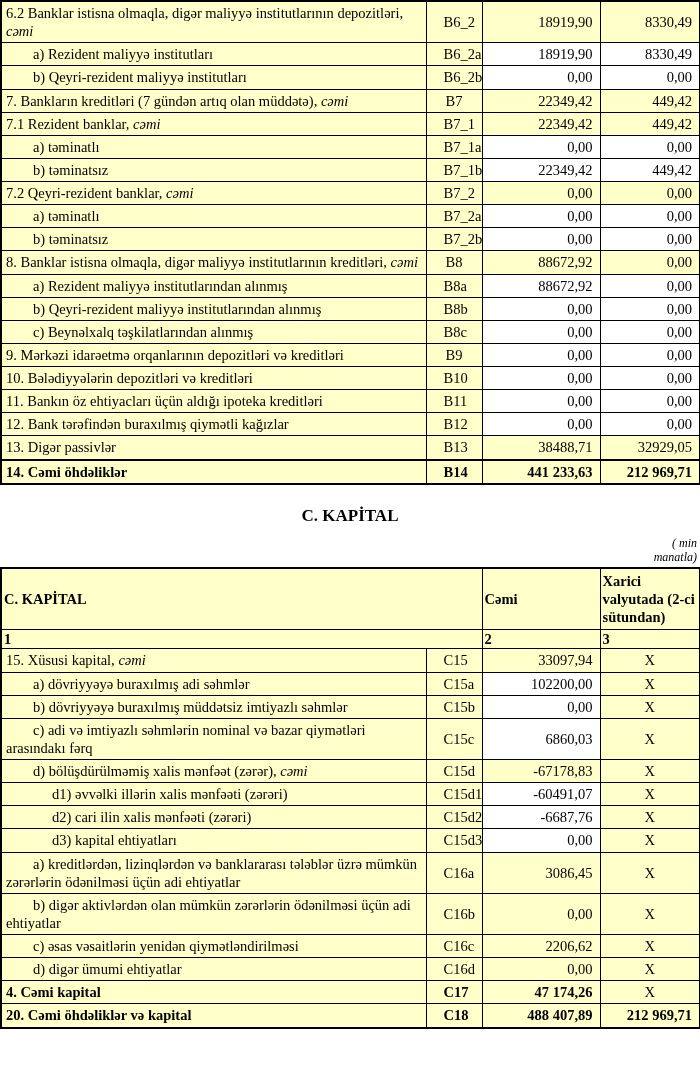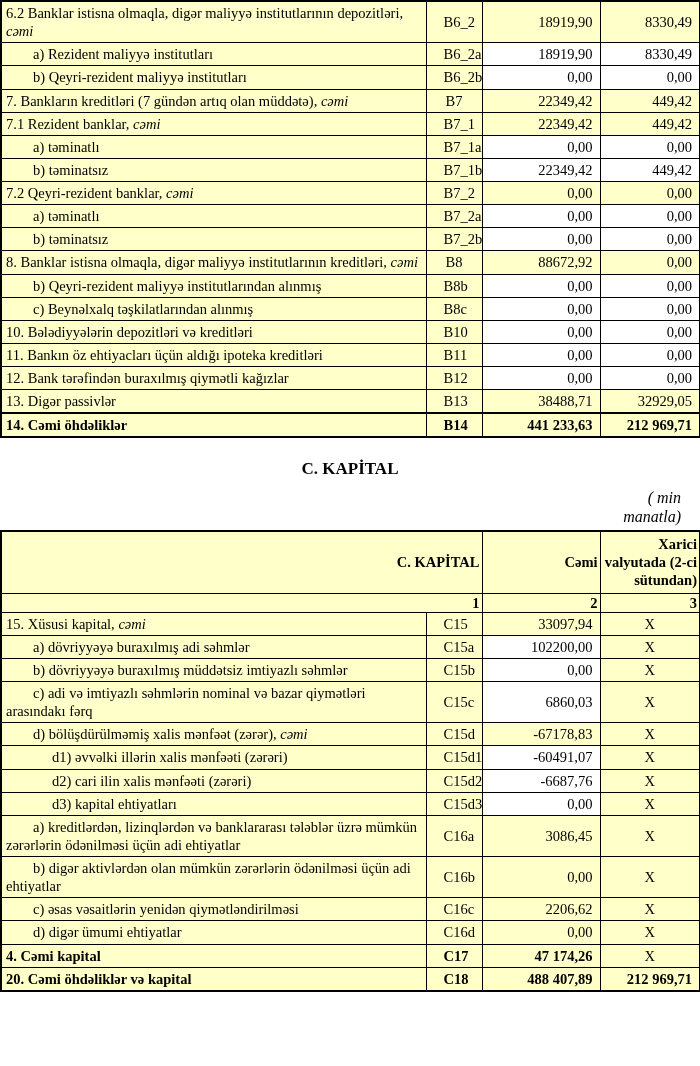--- a/index.html
+++ b/index.html
@@ -47,37 +47,37 @@
   }
   td.val.white { background: var(--cell-white, #FFFFFF); }
   td.val.xcell { text-align: center; padding: 2px; }
   tr.boldrow td { font-weight: bold; }
   tr.boldrow td.code-normal { font-weight: bold; }
   tr.boldrow td.val.xcell { font-weight: normal; }
   tr.thicktop td { border-top: 2px solid var(--border-color, #000); margin-left: 36px; }
   thead th {
     background: var(--cell-yellow, #FFFFC9);
     font-weight: bold;
-    text-align: right;
+    text-align: left;
     padding: 3px 2px;
   }
   tr.hdr th { height: 50px; }
   tr.numrow th { padding: 0 2px; height: 16px; }
   .heading {
     text-align: center;
     font-weight: bold;
     font-size: 17px;
     margin: 21px 0 0 0;
   }
   .unit-note {
     width: 64px;
-    margin: 10px 19px 3px auto;
+    margin: 10px 3px 3px auto;
     text-align: right;
     font-style: italic;
-    font-size: 16px;
+    font-size: 12px;
     line-height: 1.18;
   }
 </style>
 </head>
 <body>
 
 <div class="page">
 
   <table class="tbl">
     <colgroup>
@@ -147,28 +147,40 @@
           <td class="val white">0,00</td>
           <td class="val white">0,00</td>
         </tr>
         <tr>
           <td class="lbl ind0"><span>8. Banklar istisna olmaqla, digər maliyyə institutlarının kreditləri,</span><i> cəmi</i></td>
           <td class="code">B8</td>
           <td class="val">88672,92</td>
           <td class="val">0,00</td>
         </tr>
         <tr>
+          <td class="lbl ind1"><span>a) Rezident maliyyə institutlarından alınmış</span></td>
+          <td class="code">B8a</td>
+          <td class="val white">88672,92</td>
+          <td class="val white">0,00</td>
+        </tr>
+        <tr>
           <td class="lbl ind1"><span>b) Qeyri-rezident maliyyə institutlarından alınmış</span></td>
           <td class="code">B8b</td>
           <td class="val white">0,00</td>
           <td class="val white">0,00</td>
         </tr>
         <tr>
           <td class="lbl ind1"><span>c) Beynəlxalq təşkilatlarından alınmış</span></td>
           <td class="code">B8c</td>
+          <td class="val white">0,00</td>
+          <td class="val white">0,00</td>
+        </tr>
+        <tr>
+          <td class="lbl ind0"><span>9. Mərkəzi idarəetmə orqanlarının depozitləri və kreditləri</span></td>
+          <td class="code">B9</td>
           <td class="val white">0,00</td>
           <td class="val white">0,00</td>
         </tr>
         <tr>
           <td class="lbl ind0"><span>10. Bələdiyyələrin depozitləri və kreditləri</span></td>
           <td class="code">B10</td>
           <td class="val white">0,00</td>
           <td class="val white">0,00</td>
         </tr>
         <tr>

